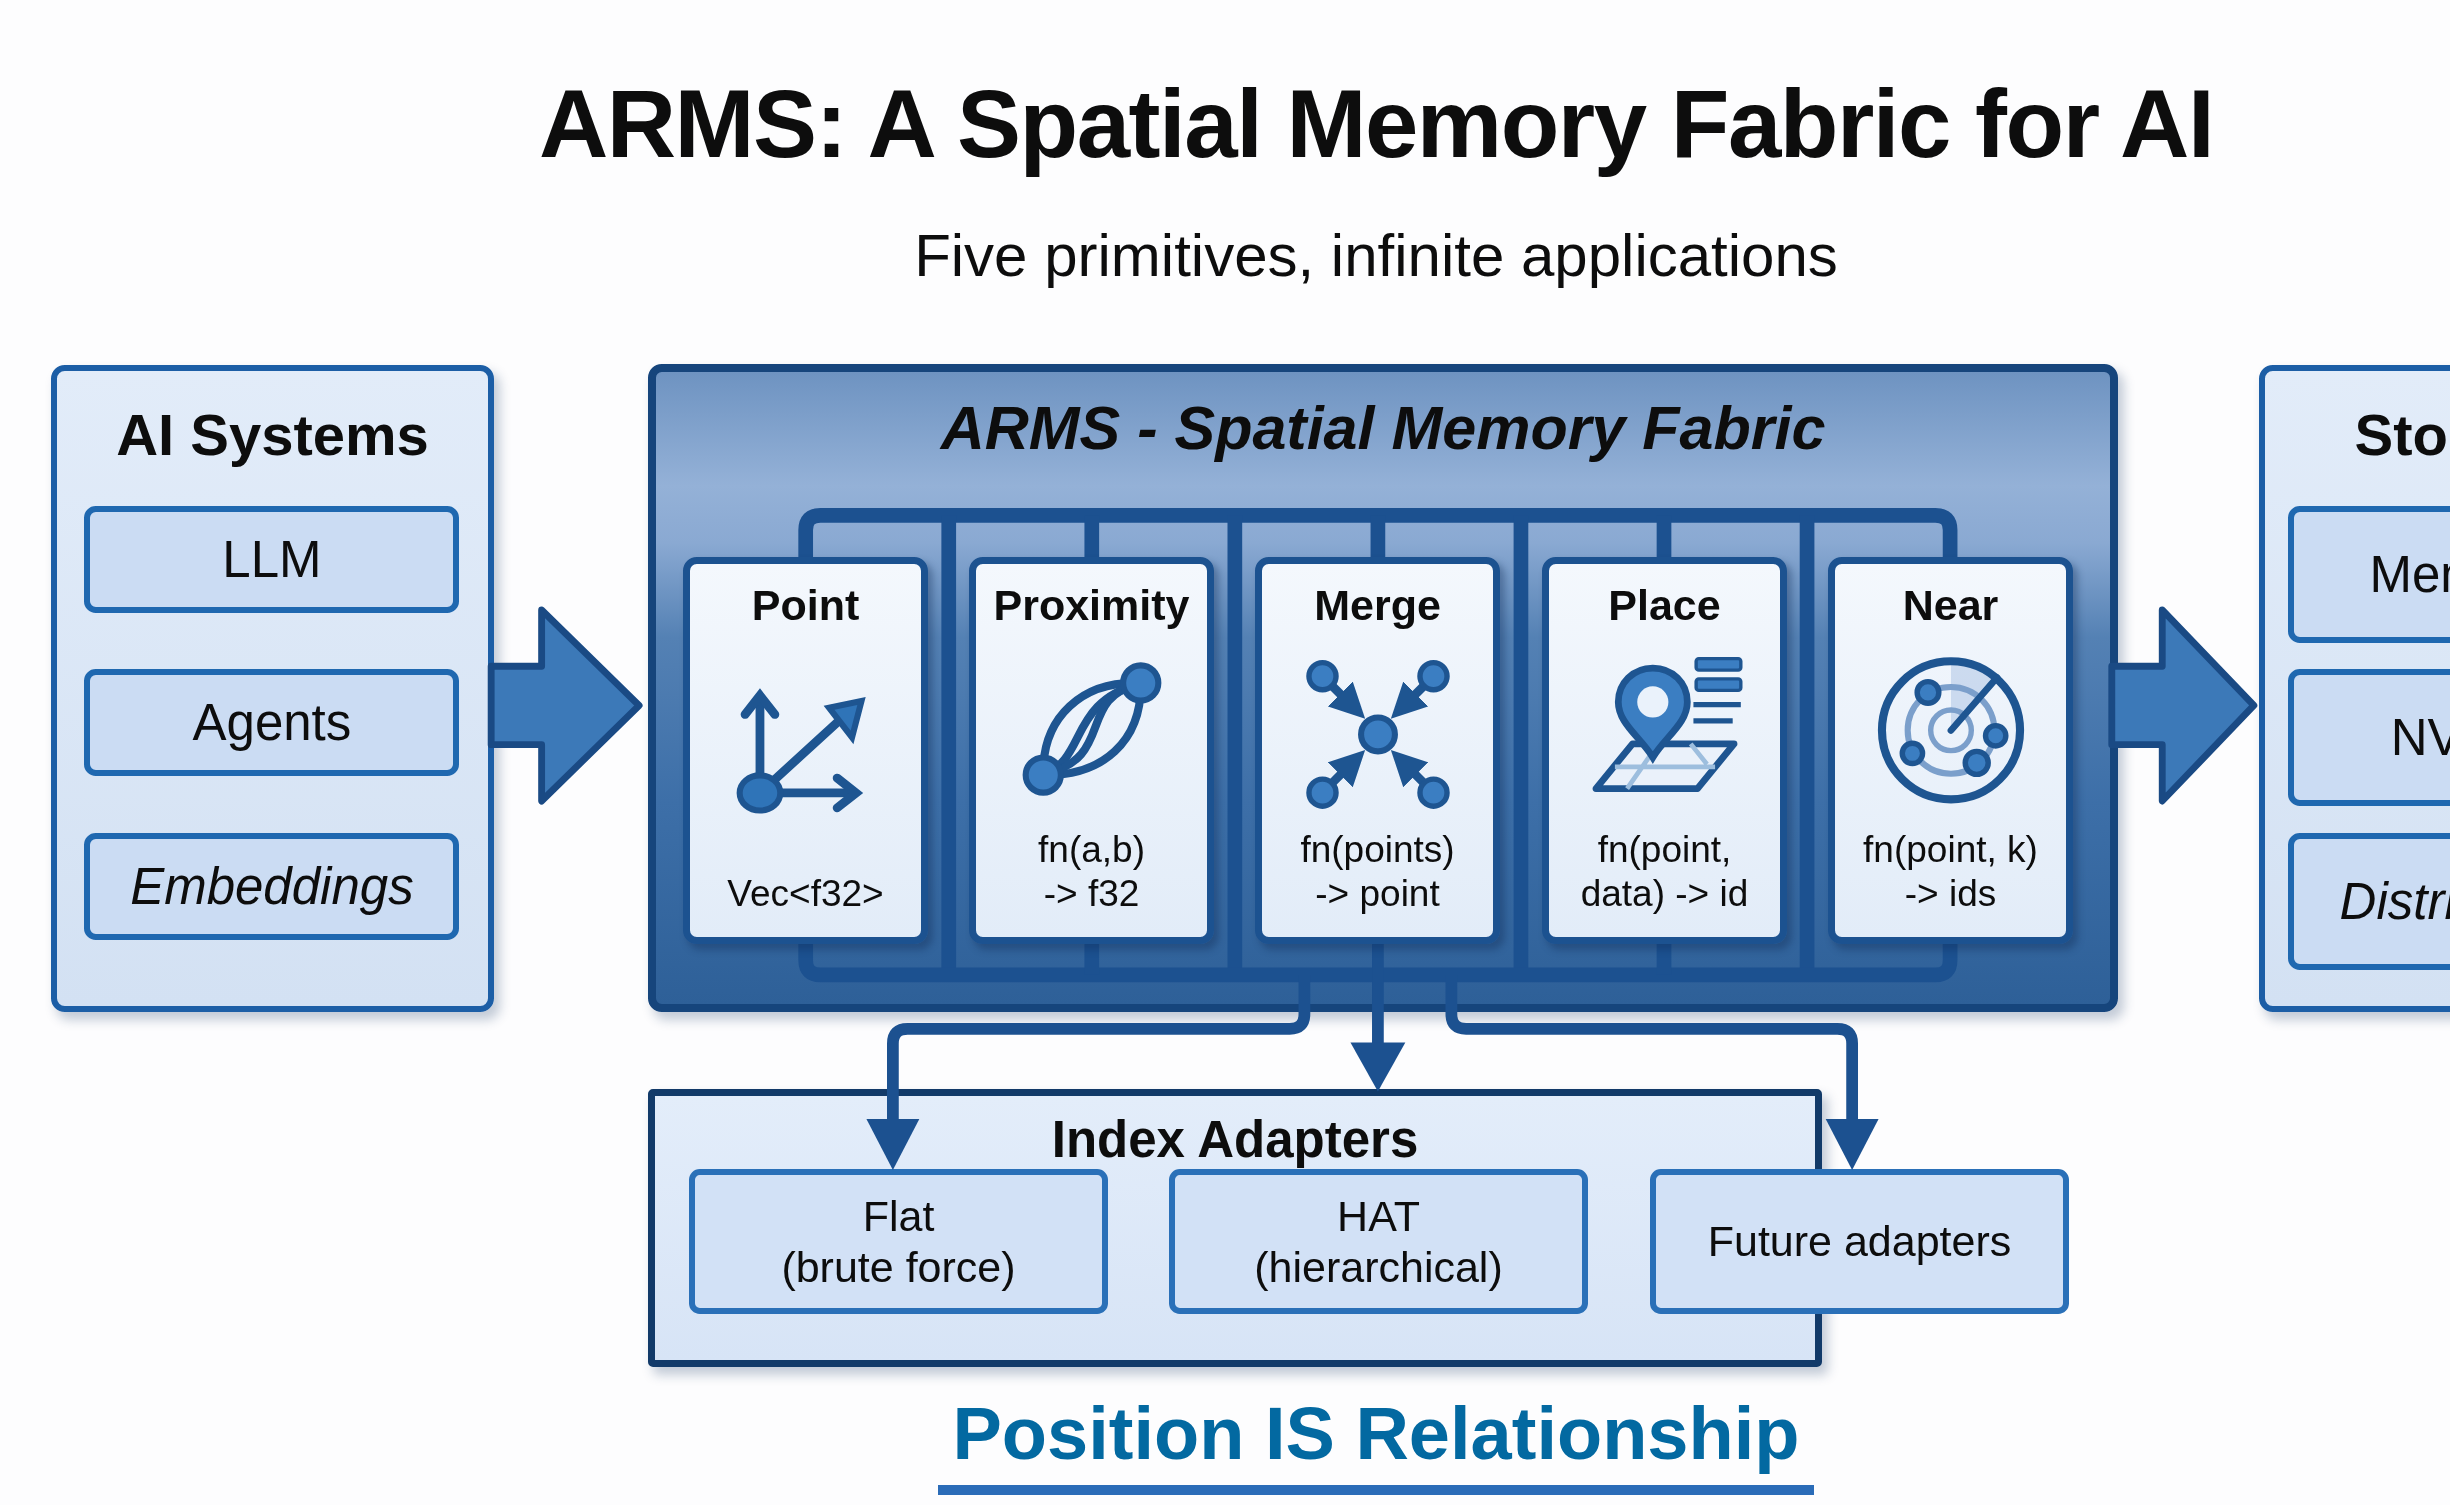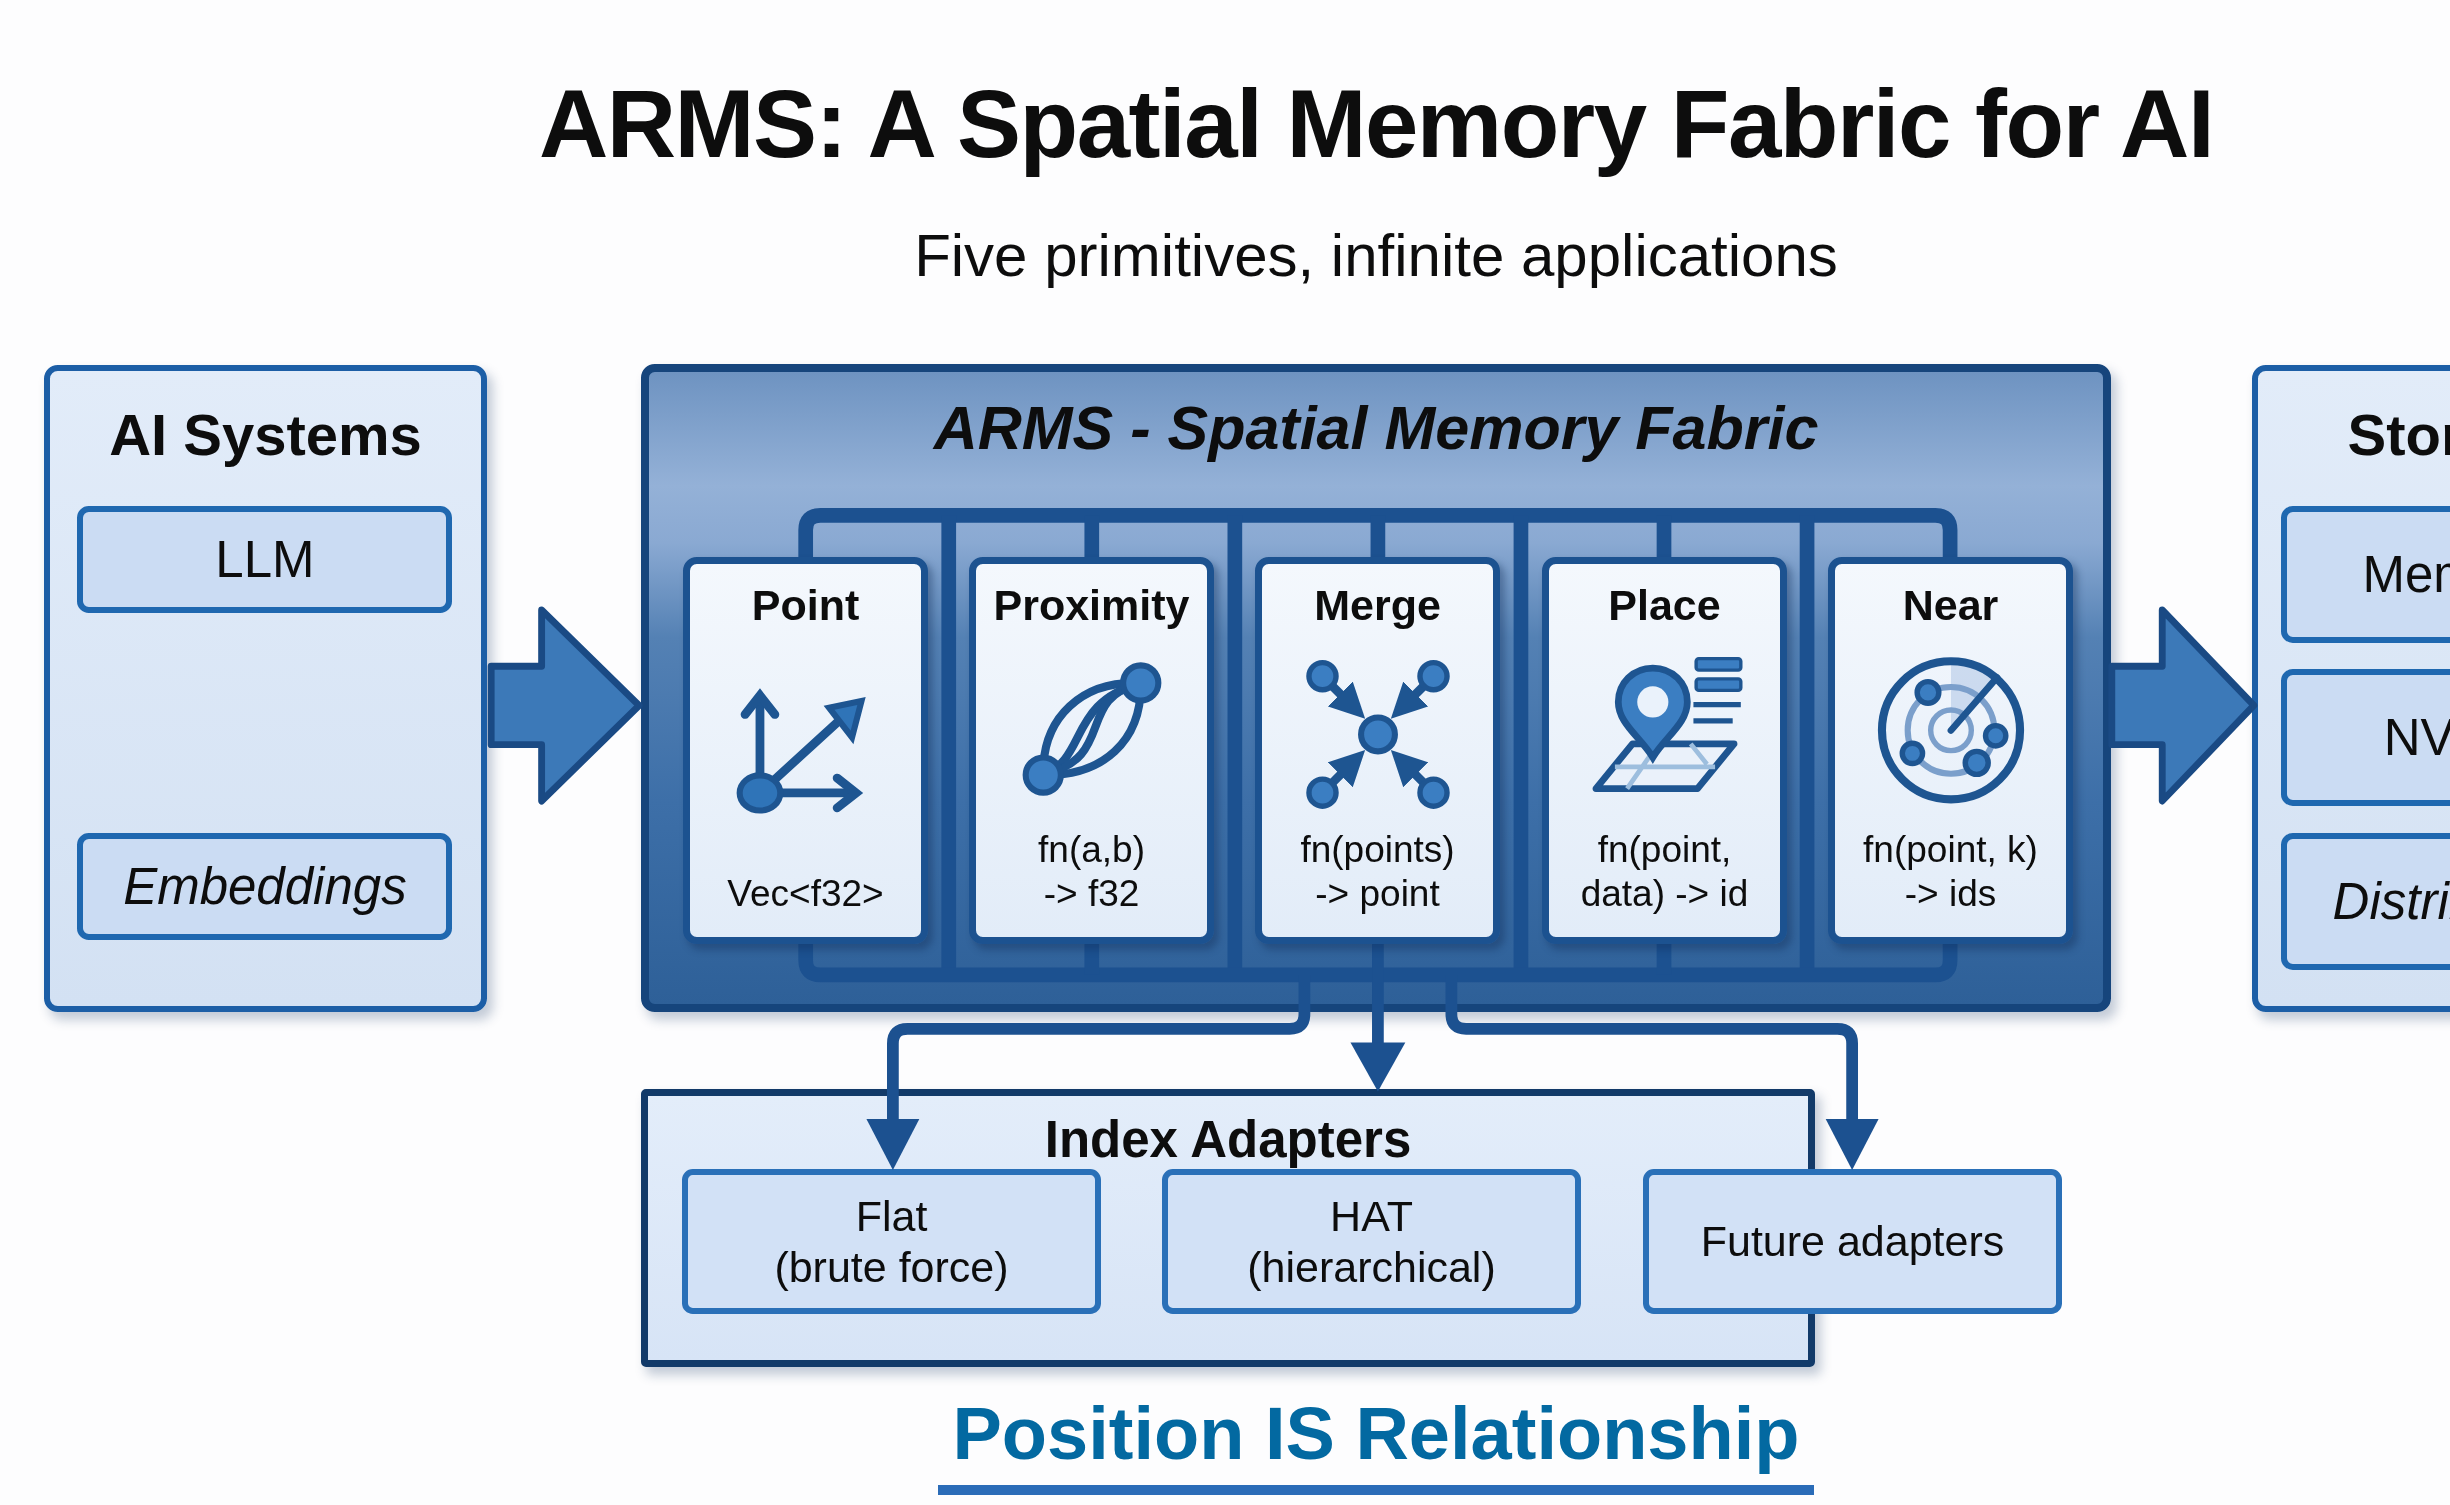--- a/index.html
+++ b/index.html
@@ -6,21 +6,21 @@
   #canvas{position:relative;width:2697px;height:1505px;background:#fdfdfe;overflow:hidden;
           font-family:"Liberation Sans","DejaVu Sans",sans-serif;color:#0d0d0d;}
 
   
   .hdr{position:absolute;left:55px;width:2642px;text-align:center;}
   #page-title{top:69px;font-size:96px;font-weight:bold;letter-spacing:-1.5px;}
   #page-subtitle{top:221px;font-size:60px;font-weight:400;}
 
   
   .panel{position:absolute;box-sizing:border-box;border-radius:13.7px;z-index:1;
-         box-shadow:5.9px 7.8px 10.8px rgba(25,55,100,0.25);}
+         box-shadow:5.9px 7.8px 10.8px rgba(25,55,100,0.25);margin-left:7px;}
   .panel-title{position:absolute;left:0;right:0;text-align:center;font-weight:bold;}
 
   
   .side{border:6.9px solid #1c5ea6;background:linear-gradient(180deg,#e2ecf9 0%,#d3e1f3 100%);}
   .side .panel-title{top:30px;font-size:58px;}
   .side-item{position:absolute;box-sizing:border-box;background:#cbdcf3;border:6.4px solid #1f68b0;
              border-radius:11.8px;display:flex;align-items:center;justify-content:center;
              font-size:51px;}
   #ai-panel{left:44px;top:365px;width:443px;height:647px;}
   #ai-panel .side-item{left:27.4px;width:375px;height:107px;}
@@ -67,20 +67,21 @@
 <body>
 
 <div id="canvas">
 
   <div class="hdr" id="page-title">ARMS: A Spatial Memory Fabric for AI</div>
   <div class="hdr" id="page-subtitle">Five primitives, infinite applications</div>
 
   <div class="panel side" id="ai-panel">
     <div class="panel-title">AI Systems</div>
     <div class="side-item row0">LLM</div>
+    <div class="side-item row1">Agents</div>
     <div class="side-item row2">Embeddings</div>
   </div>
 
   <div class="panel" id="fabric-panel">
     <div class="panel-title">ARMS - Spatial Memory Fabric</div>
   </div>
 
   <div class="panel side" id="storage-panel">
     <div class="panel-title">Storage</div>
     <div class="side-item row0">Memory</div>

